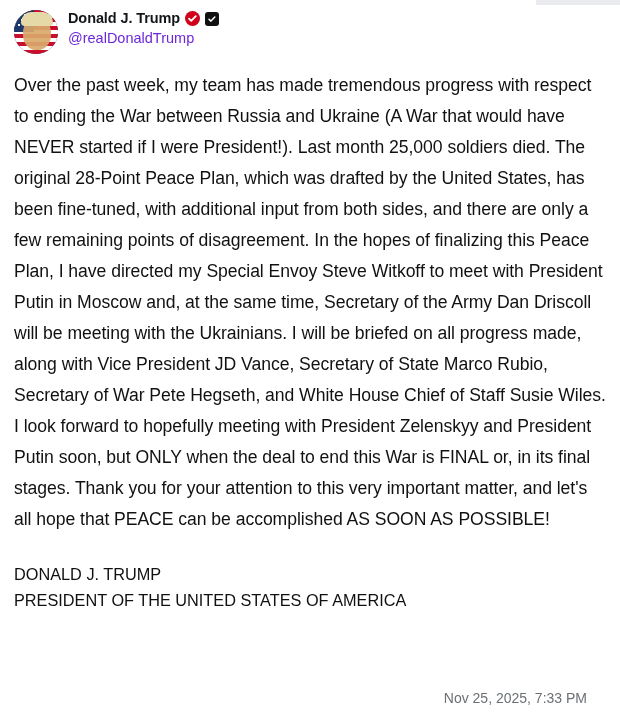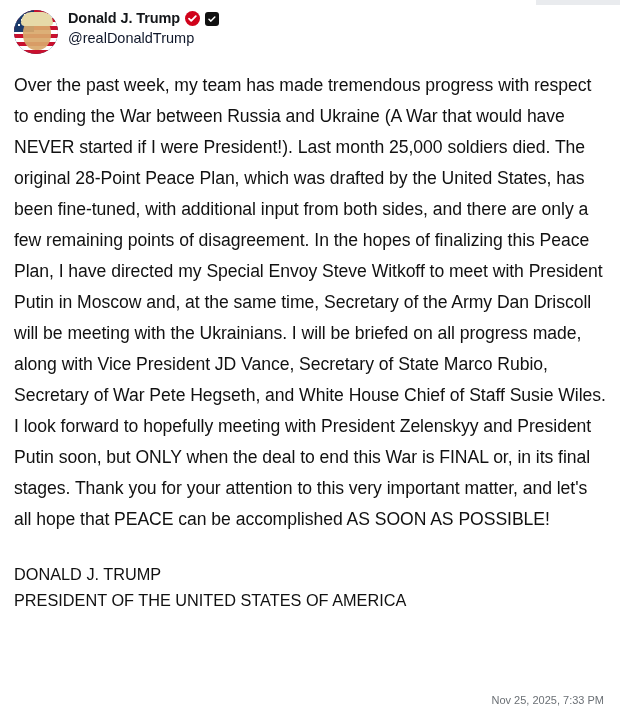--- a/index.html
+++ b/index.html
@@ -139,21 +139,21 @@
     border-radius: 3px;
     background: #111111;
     display: inline-flex;
     align-items: center;
     justify-content: center;
     color: #fff;
   }
   .square-badge svg { display: block; }
   .handle {
     font-size: 14.5px;
-    color: #0f172a;
+    color: #6d28d9;
     margin-top: 5px;
     line-height: 1;
   }
 
   .body-text {
     margin-top: 16px;
     font-size: 17.6px;
     line-height: 31px;
     color: #111111;
     letter-spacing: -0.05px;
@@ -164,23 +164,23 @@
   .signature {
     margin-top: 26px;
     font-size: 16.3px;
     line-height: 26px;
     color: #111111;
     white-space: pre-wrap;
   }
 
   .timestamp {
     position: absolute;
-    right: 16px;
+    right: 33px;
     bottom: 16px;
-    font-size: 11px;
+    font-size: 14px;
     color: #6b7075;
   }
 </style>
 </head>
 <body>
 
 <div class="post">
 
   <div class="top-notch"></div>
 

